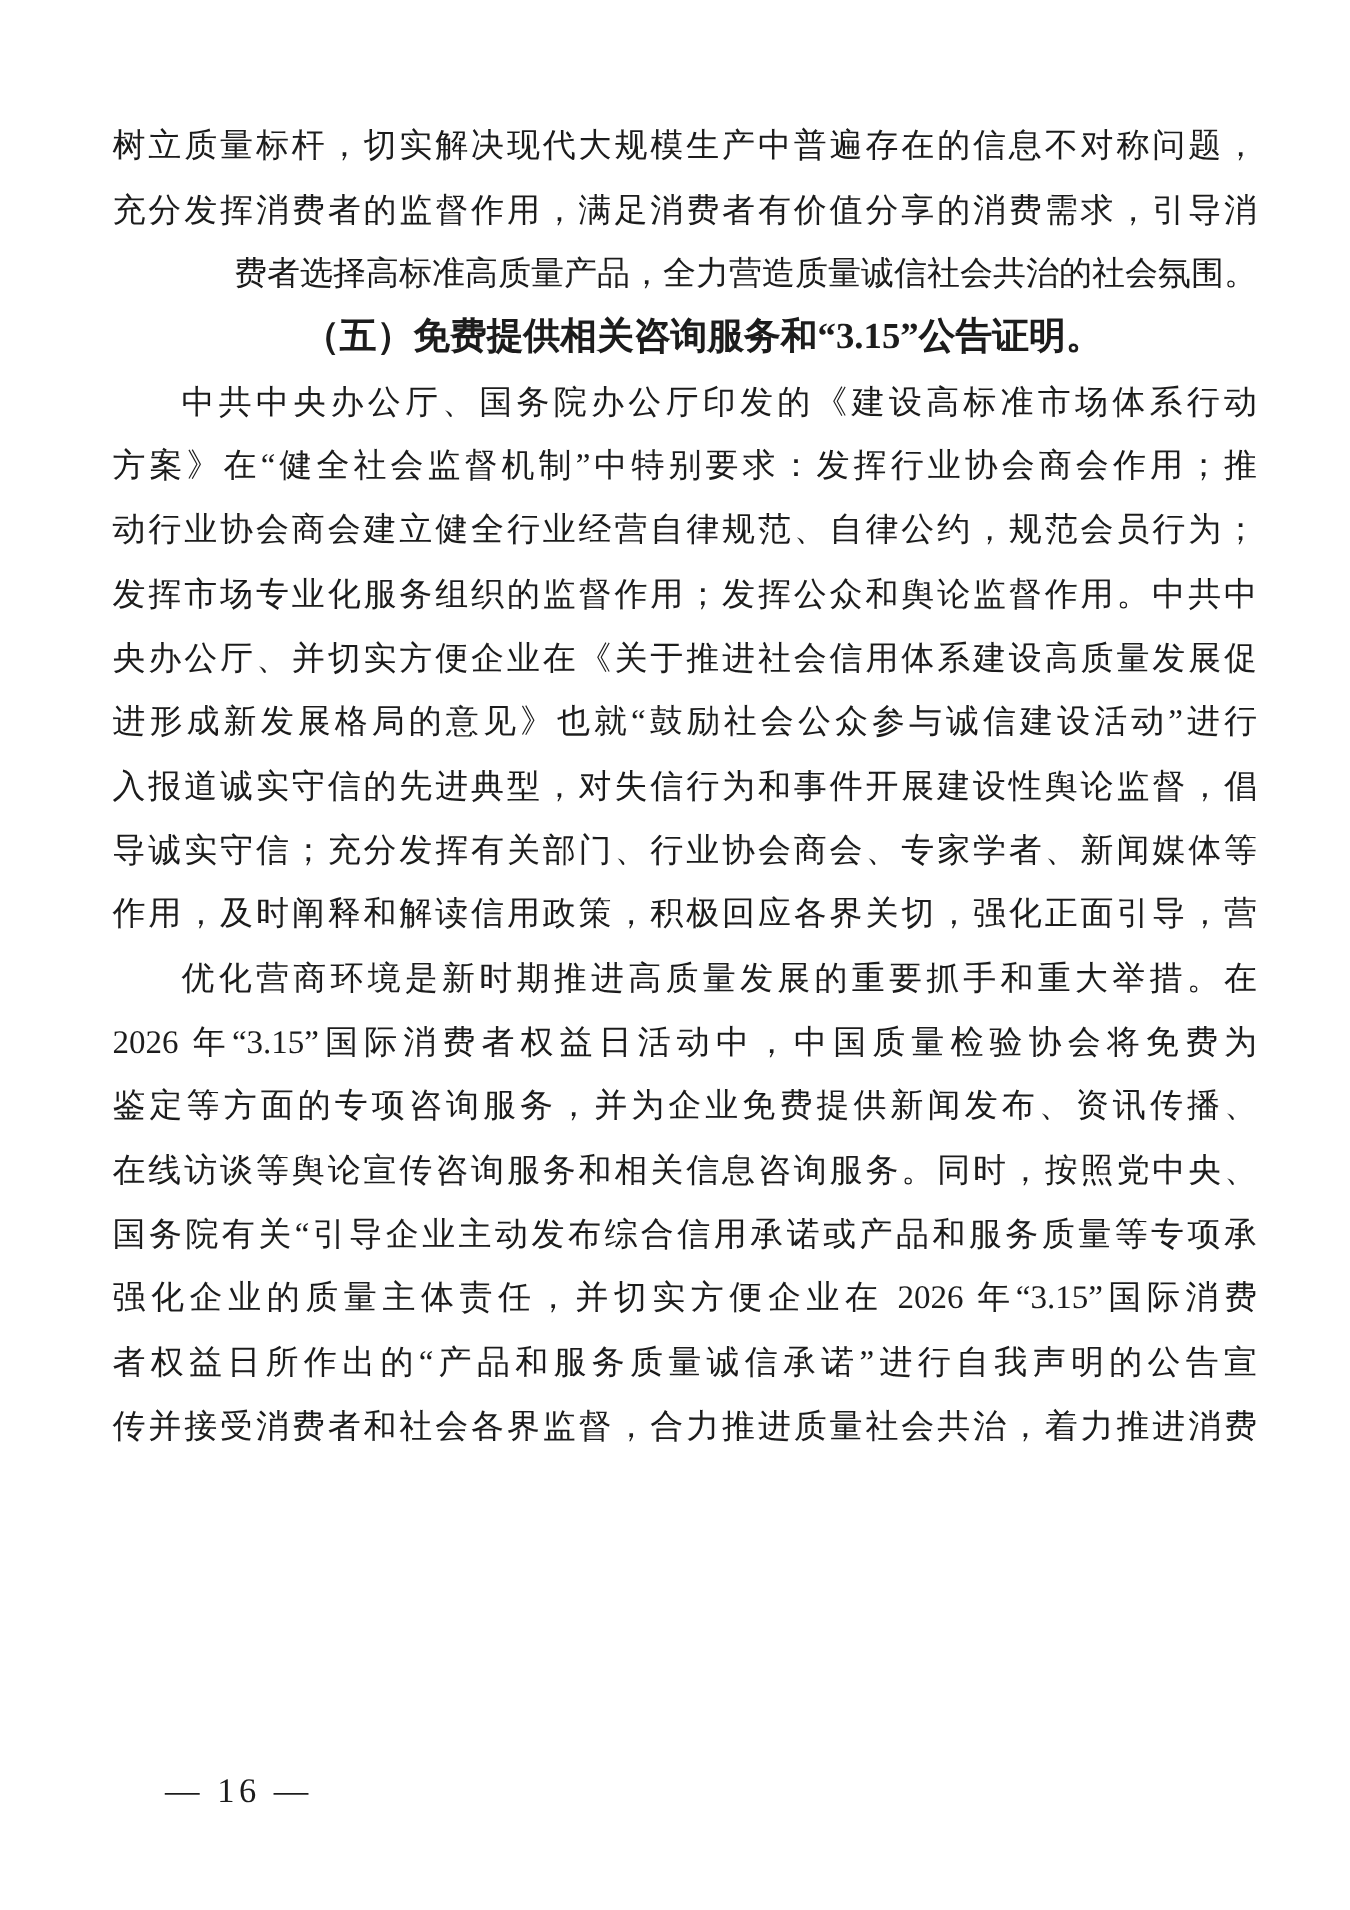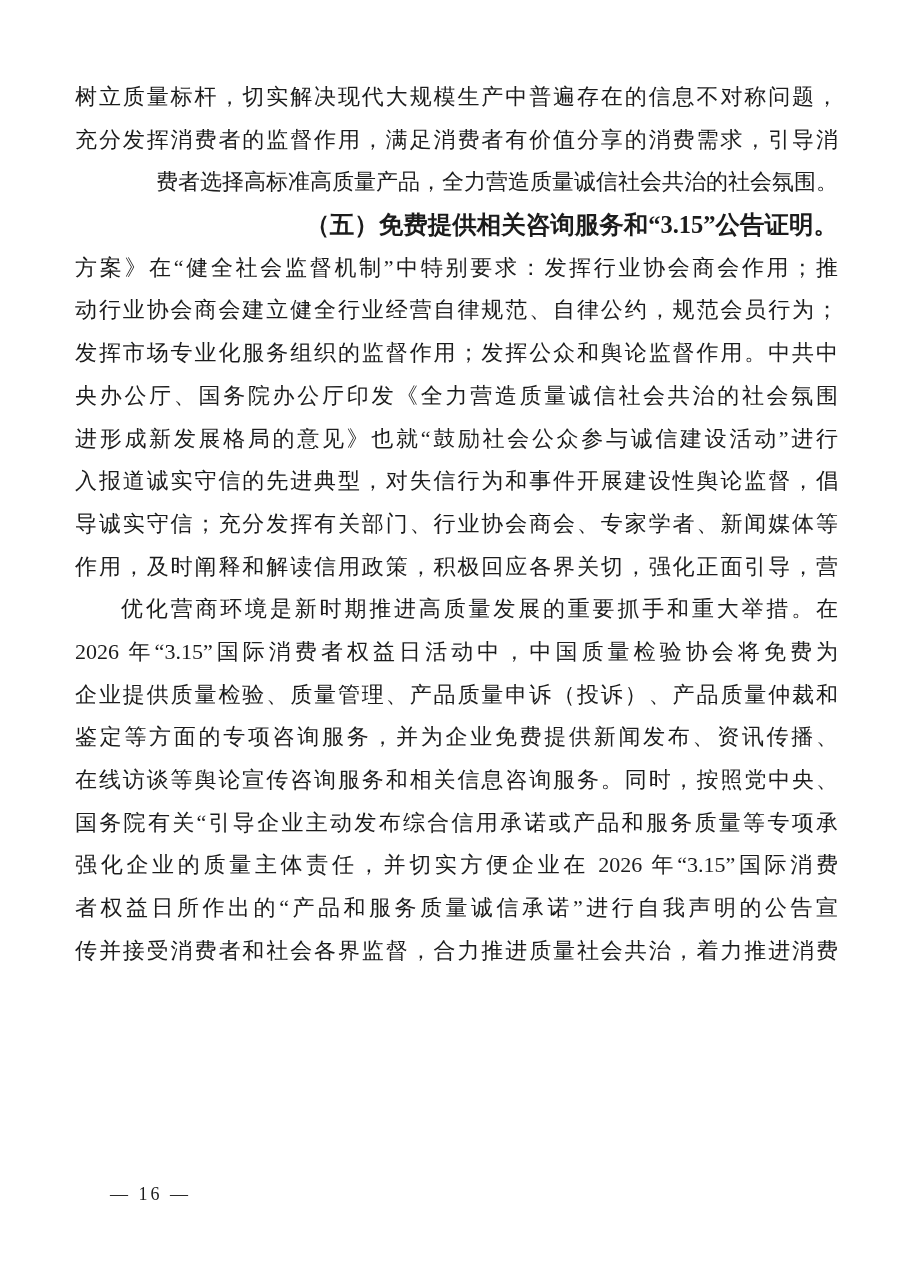--- a/index.html
+++ b/index.html
@@ -33,57 +33,57 @@
     text-justify: inter-character;
     letter-spacing: 0;
   }
   .line.short {
     text-align: right;
     text-align-last: auto;
   }
   .line.heading {
     font-weight: 700;
     font-size: 24.5px;
-    text-align: right;
+    text-align: center;
     text-align-last: auto;
     text-indent: 24px;
   }
   .line.indent2 {
     text-indent: 46px;
   }
   .footer {
     position: absolute;
     left: 110px;
     top: 1181px;
-    font-size: 18px;
+    font-size: 23px;
     line-height: 26px;
     letter-spacing: 3px;
     color: #1c1c1c;
   }
 </style>
 </head>
 <body>
 
 <div class="page">
   <div class="content">
     <div class="line">树立质量标杆，切实解决现代大规模生产中普遍存在的信息不对称问题，</div>
     <div class="line">充分发挥消费者的监督作用，满足消费者有价值分享的消费需求，引导消</div>
     <div class="line short">费者选择高标准高质量产品，全力营造质量诚信社会共治的社会氛围。</div>
     <div class="line heading">（五）免费提供相关咨询服务和“3.15”公告证明。</div>
+    <div class="line indent2">中共中央办公厅、国务院办公厅印发的《建设高标准市场体系行动</div>
     <div class="line">方案》在“健全社会监督机制”中特别要求：发挥行业协会商会作用；推</div>
     <div class="line">动行业协会商会建立健全行业经营自律规范、自律公约，规范会员行为；</div>
     <div class="line">发挥市场专业化服务组织的监督作用；发挥公众和舆论监督作用。中共中</div>
-    <div class="line">央办公厅、国务院办公厅印发《全力营造质量诚信社会共治的社会氛围</div>
+    <div class="line">央办公厅、并切实方便企业在《关于推进社会信用体系建设高质量发展促</div>
     <div class="line">进形成新发展格局的意见》也就“鼓励社会公众参与诚信建设活动”进行</div>
     <div class="line">入报道诚实守信的先进典型，对失信行为和事件开展建设性舆论监督，倡</div>
     <div class="line">导诚实守信；充分发挥有关部门、行业协会商会、专家学者、新闻媒体等</div>
     <div class="line">作用，及时阐释和解读信用政策，积极回应各界关切，强化正面引导，营</div>
     <div class="line indent2">优化营商环境是新时期推进高质量发展的重要抓手和重大举措。在</div>
     <div class="line">2026 年“3.15”国际消费者权益日活动中，中国质量检验协会将免费为</div>
-    <div class="line">企业提供质量检验、质量管理、产品质量申诉（投诉）、产品质量仲裁和</div>
     <div class="line">鉴定等方面的专项咨询服务，并为企业免费提供新闻发布、资讯传播、</div>
     <div class="line">在线访谈等舆论宣传咨询服务和相关信息咨询服务。同时，按照党中央、</div>
     <div class="line">国务院有关“引导企业主动发布综合信用承诺或产品和服务质量等专项承</div>
     <div class="line">强化企业的质量主体责任，并切实方便企业在 2026 年“3.15”国际消费</div>
     <div class="line">者权益日所作出的“产品和服务质量诚信承诺”进行自我声明的公告宣</div>
     <div class="line">传并接受消费者和社会各界监督，合力推进质量社会共治，着力推进消费</div>
   </div>
   <div class="footer">— 16 —</div>
 </div>
 

